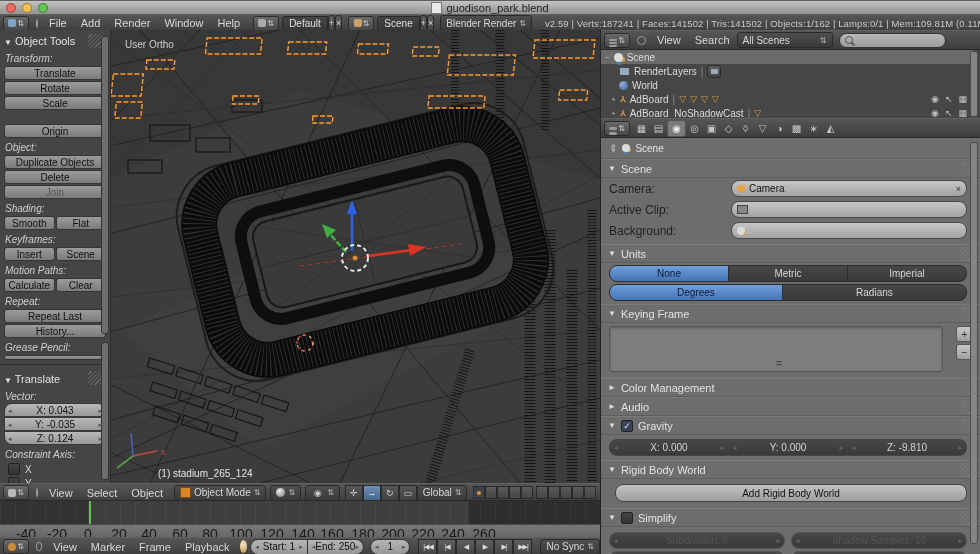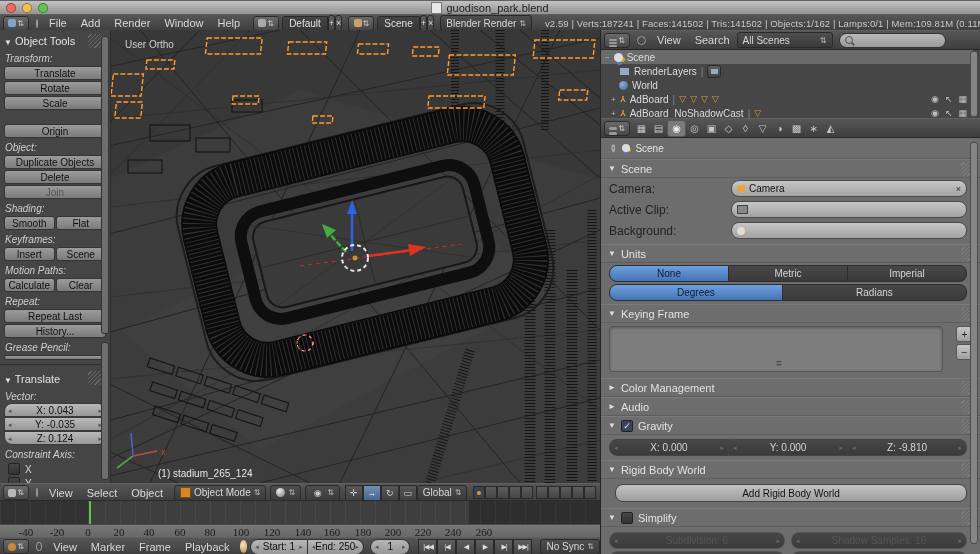--- a/index.html
+++ b/index.html
@@ -42,21 +42,21 @@
   
   #vp-header{left:0;top:483px;width:600px;height:17px;}
   .mini-ic{width:13px;height:13px;border-radius:2px;display:inline-flex;align-items:center;justify-content:center;font-size:9px;color:#ccc;}
   .tool-tog{width:16px;height:14px;border:1px solid #2a2a2a;background:linear-gradient(#575757,#414141);display:inline-flex;align-items:center;justify-content:center;font-size:9px;color:#ccc;}
   .layers{display:inline-flex;margin-left:6px;}
   .layer{width:10px;height:11px;border:1px solid #2a2a2a;background:linear-gradient(#5c5c5c,#454545);position:relative;}
   .layer.on{background:#39434f;}
   .layer.on::after{content:"";position:absolute;left:3px;top:4px;width:4px;height:4px;border-radius:50%;background:#e8922c;}
   
   #tl-track{left:0;top:500px;width:600px;height:24px;background:#3e3e3e;background-image:repeating-linear-gradient(90deg,#484848 0 1px,transparent 1px 15px);border-top:1px solid #2a2a2a;}
-  #tl-ruler{left:0;top:524px;width:600px;height:13px;background:linear-gradient(#787878,#666);border-top:1px solid #4a4a4a;color:#191919;font-size:11px;font-family:Liberation Serif, serif;}
+  #tl-ruler{left:0;top:524px;width:600px;height:13px;background:linear-gradient(#787878,#666);border-top:1px solid #4a4a4a;color:#191919;font-size:14px;}
   #tl-ruler span{position:absolute;top:1px;transform:translateX(-50%);}
   #tl-header{left:0;top:537px;width:600px;height:17px;}
   .pb-btn{width:17px;height:14px;border:1px solid #292929;background:linear-gradient(#5e5e5e,#454545);color:#ddd;font-size:7px;display:inline-flex;align-items:center;justify-content:center;letter-spacing:-1px;}
   .framefield{background:linear-gradient(#b6b6b6,#969696);border:1px solid #333;border-radius:9px;height:14px;color:#111;font-size:10px;display:inline-flex;align-items:center;justify-content:center;position:relative;}
   
   #outliner{left:600px;top:30px;width:380px;height:88px;background:#464646;border-left:1px solid #242424;}
   .ol-row{position:absolute;left:0;width:372px;height:14px;display:flex;align-items:center;color:#dcdcdc;font-size:10px;gap:4px;}
   .ol-row.sel{background:#6a6a6a;}
   .tri-ic{color:#e09a3e;font-size:9px;}
   .rest{position:absolute;display:flex;gap:6px;color:#c0c0c0;font-size:9px;}

